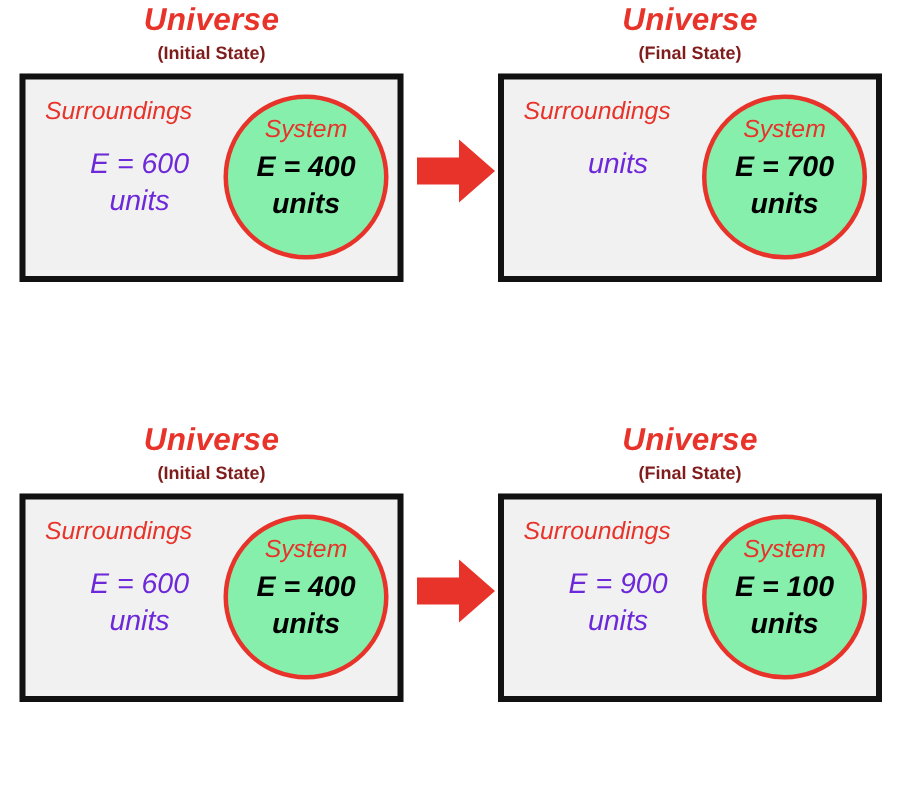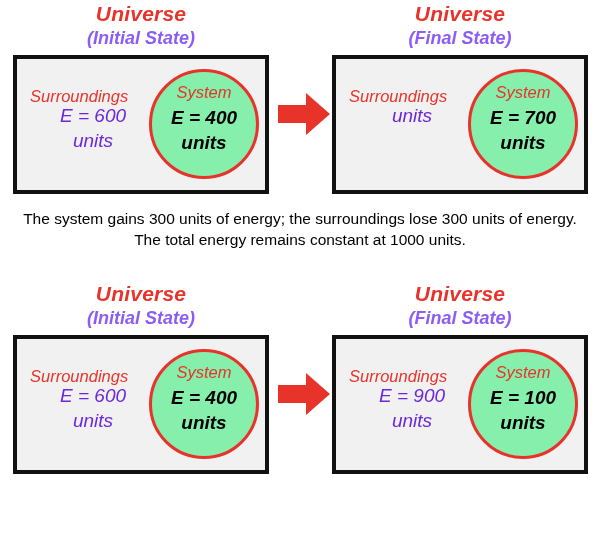--- a/index.html
+++ b/index.html
@@ -52,41 +52,40 @@
     display: block;
     color: #E8332A;
     font-weight: bold;
     font-style: italic;
     font-size: 21px;
     letter-spacing: 0.2px;
     padding-top: 3px;
   }
   .state-sublabel {
     display: block;
-    color: #8b5cf6;
+    color: #7f1d1d;
     font-weight: bold;
-    font-size: 18px;
+    font-size: 12px;
     padding-top: 5px;
-    font-style: italic;
   }
 
   
   .universe-box {
     position: relative;
     margin-top: 8px;
     height: 139px;
     background: #F1F1F1;
     border: 4px solid #111111;
     box-sizing: border-box;
   }
 
   .surroundings-label {
     position: absolute;
     left: 13px;
-    top: 28px;
+    top: 12px;
     color: #E8332A;
     font-style: italic;
     font-size: 16.5px;
     white-space: nowrap;
   }
 
   .surroundings-energy {
     position: absolute;
     left: 6px;
     top: 44px;
@@ -208,21 +207,20 @@
             <span class="system-label">System</span>
             <div class="system-energy">
               <span>E = 700</span>
               <span class="units-line">units</span>
             </div>
           </div>
         </div>
       </div>
 
     </div>
-    <div class="panel-caption">The system gains 300 units of energy; the surroundings lose 300 units of energy. The total energy remains constant at 1000 units.</div>
   </div>
 
   <div class="panel panel-bottom">
     <div class="states-row">
 
       <div class="state state-initial">
         <div class="state-title">
           <span class="universe-label">Universe</span>
           <span class="state-sublabel">(Initial State)</span>
         </div>

